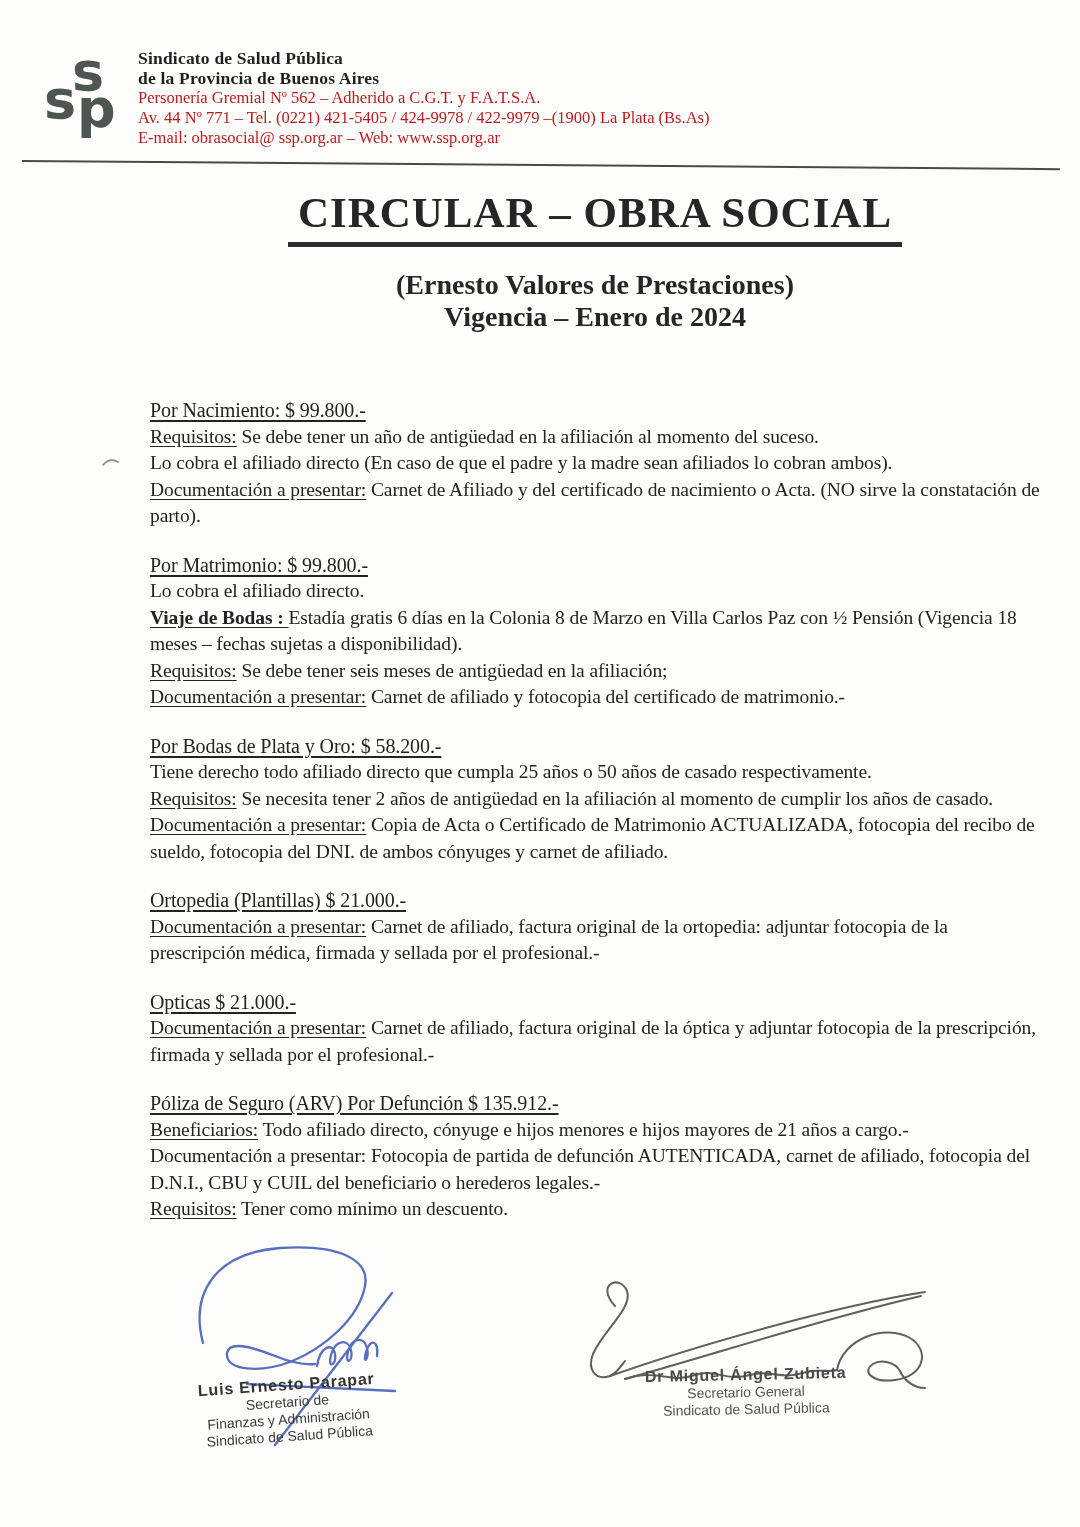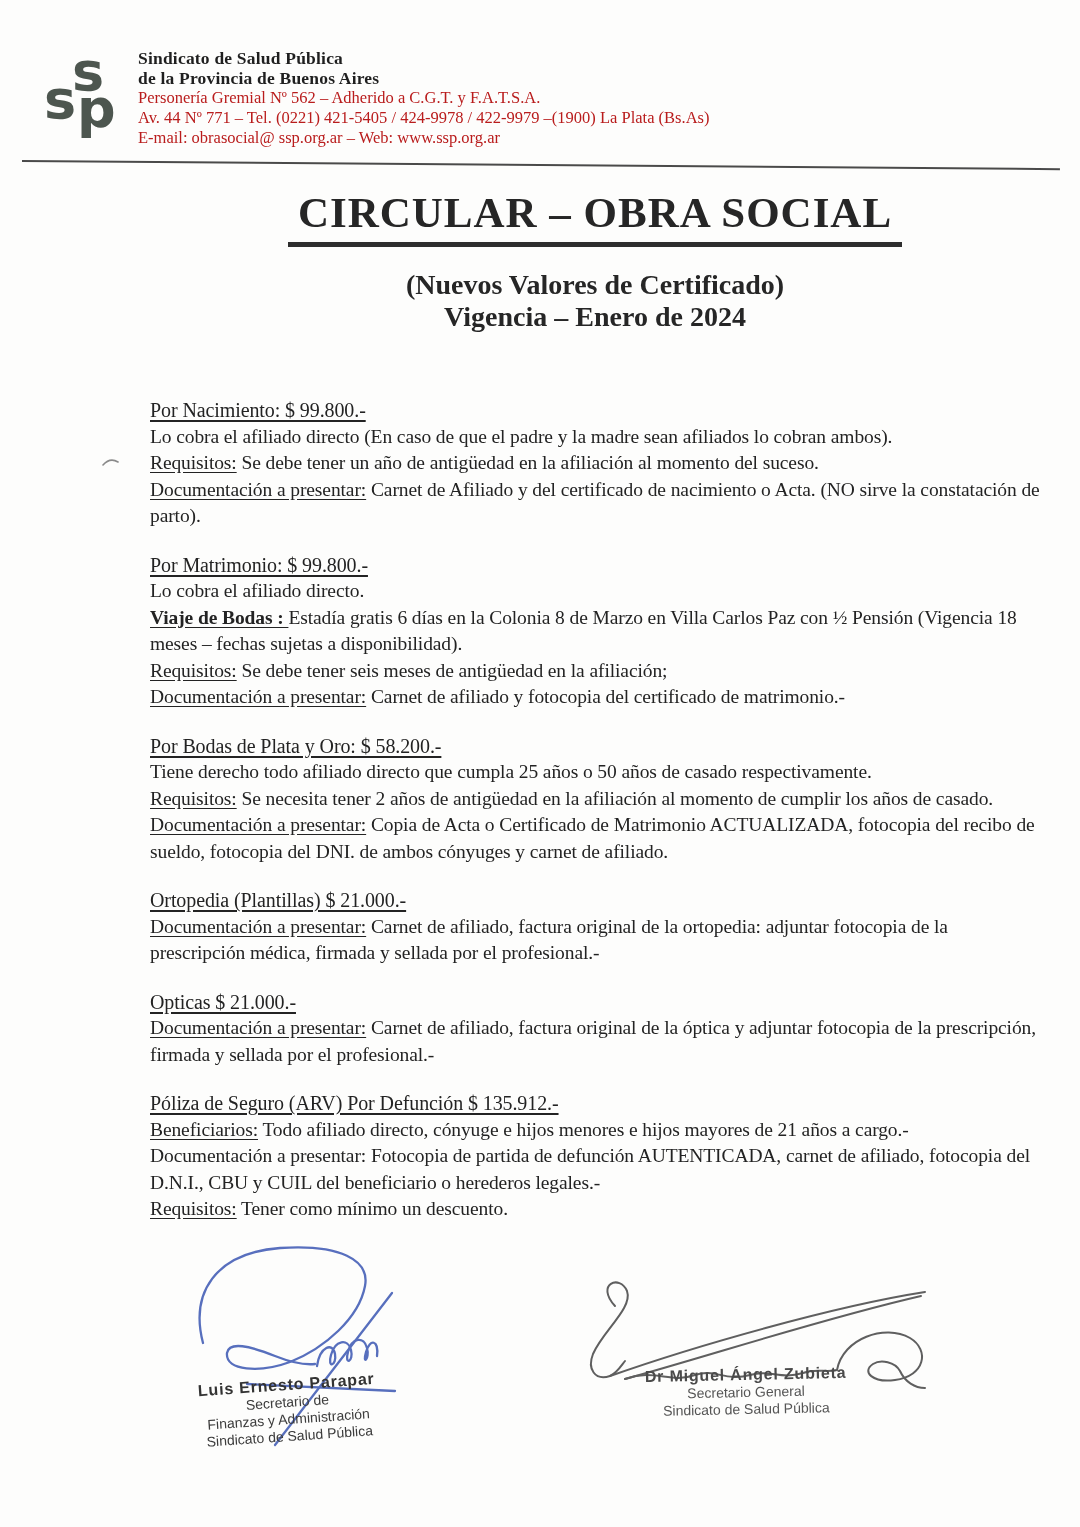--- a/index.html
+++ b/index.html
@@ -84,30 +84,30 @@
   </div>
 
   <div class="rule"></div>
 
   <svg class="pen-mark" width="18" height="14" viewBox="0 0 18 14">
     <path d="M 1,10 Q 8,2 16,7" stroke="#8a8a8a" stroke-width="1.6" fill="none" stroke-linecap="round"></path>
   </svg>
 
   <div class="title-wrap">
     <div class="main-title">CIRCULAR – OBRA SOCIAL</div>
-    <div class="subtitle first">(Nuevos Valores de Certificado)</div>
+    <div class="subtitle first">(Ernesto Valores de Prestaciones)</div>
     <div class="subtitle second">Vigencia – Enero de 2024</div>
   </div>
 
   <div class="doc-body">
 
     <div class="section">
       <div class="sec-heading">Por Nacimiento: $ 99.800.-</div>
+      <div class="line"><span class="lead">Requisitos:</span><span> Se debe tener un año de antigüedad en la afiliación al momento del suceso.</span></div>
       <div class="line"><span>Lo cobra el afiliado directo (En caso de que el padre y la madre sean afiliados lo cobran ambos).</span></div>
-      <div class="line"><span class="lead">Requisitos:</span><span> Se debe tener un año de antigüedad en la afiliación al momento del suceso.</span></div>
       <div class="line"><span class="lead">Documentación a presentar:</span><span> Carnet de Afiliado y del certificado de nacimiento o Acta. (NO sirve la constatación de parto).</span></div>
     </div>
 
     <div class="section">
       <div class="sec-heading">Por Matrimonio: $ 99.800.-</div>
       <div class="line"><span>Lo cobra el afiliado directo.</span></div>
       <div class="line"><span class="lead b">Viaje de Bodas : </span><span>Estadía gratis 6 días en la Colonia 8 de Marzo en Villa Carlos Paz con ½ Pensión (Vigencia 18 meses  – fechas sujetas a disponibilidad).</span></div>
       <div class="line"><span class="lead">Requisitos:</span><span> Se debe tener seis meses de antigüedad en la afiliación;</span></div>
       <div class="line"><span class="lead">Documentación a presentar:</span><span> Carnet de afiliado y fotocopia del certificado de matrimonio.-</span></div>
     </div>

